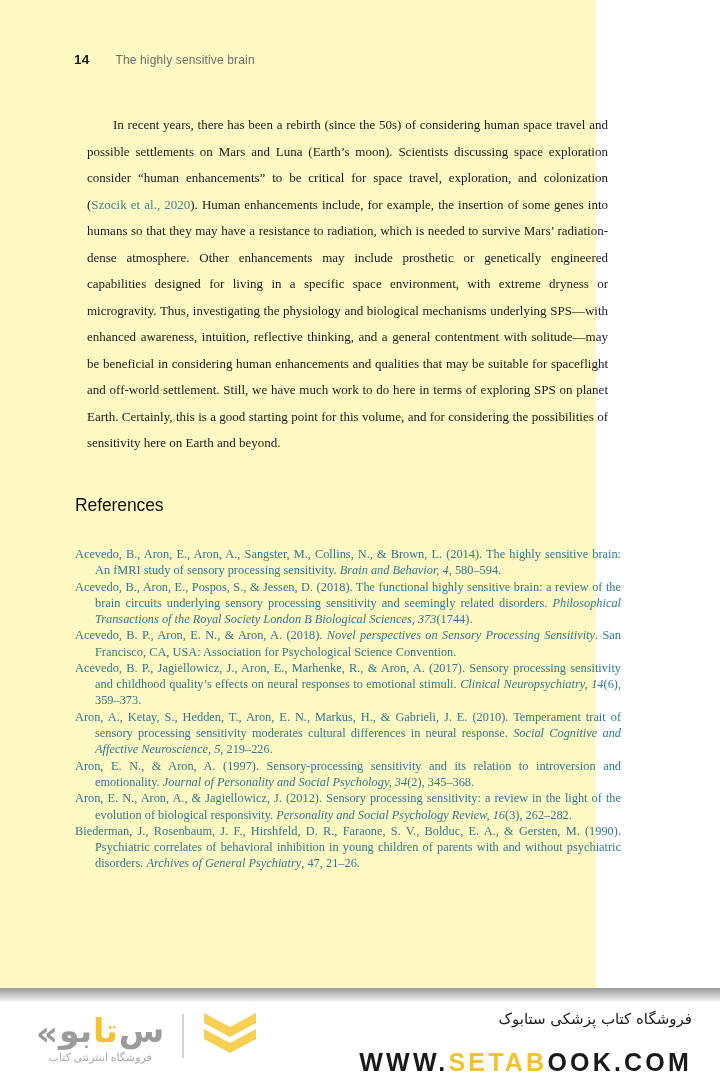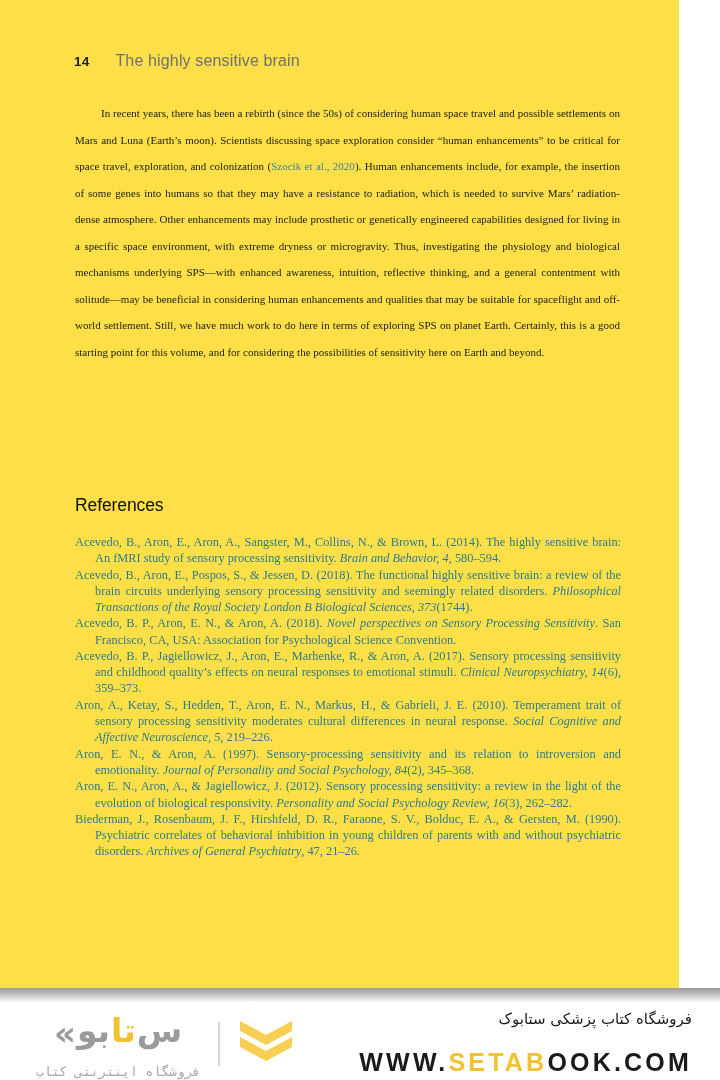--- a/index.html
+++ b/index.html
@@ -11,23 +11,23 @@
     height: 1080px;
     background: #ffffff;
     font-family: "Liberation Serif", serif;
     overflow: hidden;
     position: relative;
   }
 
   #page {
     position: absolute;
     inset: 0;
-    width: 679px;
+    width: 596px;
     height: 1080px;
-    background: #fde047;
+    background: #fef9c3;
   }
 
   
   .running-head {
     position: absolute;
     top: 52px;
     left: 74px;
     right: 74px;
     display: flex;
     align-items: baseline;
@@ -35,39 +35,39 @@
   }
   .folio {
     font-family: "Liberation Sans", sans-serif;
     font-size: 13.5px;
     font-weight: 700;
     color: #1d1d1d;
     letter-spacing: 0.2px;
   }
   .head-title {
     font-family: "Liberation Sans", sans-serif;
-    font-size: 16px;
+    font-size: 12px;
     font-weight: 400;
     color: #6f6f6f;
     letter-spacing: 0.15px;
   }
 
   
   .body-block {
     position: absolute;
     top: 100px;
     left: 75px;
     width: 545px;
   }
   .body-par {
-    margin: 0;
+    margin: 12px;
     text-align: justify;
     text-justify: inter-word;
     font-family: "Liberation Serif", serif;
-    font-size: 11px;
+    font-size: 13px;
     line-height: 26.5px;
     color: #1b1b1b;
     text-indent: 26px;
     hyphens: manual;
   }
   .cite-link {
     color: #3c8593;
   }
 
   
@@ -77,21 +77,21 @@
     left: 75px;
     font-family: "Liberation Sans", sans-serif;
     font-size: 17.5px;
     font-weight: 400;
     color: #111111;
     letter-spacing: -0.1px;
   }
 
   .ref-list {
     position: absolute;
-    top: 534px;
+    top: 546px;
     left: 75px;
     width: 546px;
   }
   .ref-entry {
     margin: 0 0 0.5px 0;
     padding-left: 20px;
     text-indent: -20px;
     font-family: "Liberation Serif", serif;
     font-size: 12.35px;
     line-height: 16.1px;
@@ -161,25 +161,25 @@
   .wm-gold {
     font-family: "DejaVu Sans", sans-serif;
     font-size: 33px;
     font-weight: 700;
     color: #f2c230;
     line-height: 34px;
     direction: rtl;
     text-align: center;
   }
   .wordmark-sub {
-    font-family: Liberation Mono, monospace;
-    font-size: 13px;
+    font-family: Liberation Serif, serif;
+    font-size: 11px;
     color: #a8a8a8;
     direction: rtl;
-    margin-top: 16px;
+    margin-top: 3px;
     letter-spacing: 0.3px;
   }
   .logo-divider {
     width: 1.5px;
     height: 44px;
     background: #d4d4d4;
     margin: 0 8px;
   }
   .chevron-mark {
     width: 56px;
@@ -230,21 +230,21 @@
   </div>
 
   <div class="ref-heading">References</div>
 
   <div class="ref-list">
       <p class="ref-entry"><span>Acevedo, B., Aron, E., Aron, A., Sangster, M., Collins, N., &amp; Brown, L. (2014). The highly sensitive brain: An fMRI study of sensory processing sensitivity. </span><em>Brain and Behavior, 4</em><span>, 580–594.</span></p>
       <p class="ref-entry"><span>Acevedo, B., Aron, E., Pospos, S., &amp; Jessen, D. (2018). The functional highly sensitive brain: a review of the brain circuits underlying sensory processing sensitivity and seemingly related disorders. </span><em>Philosophical Transactions of the Royal Society London B Biological Sciences, 373</em><span>(1744).</span></p>
       <p class="ref-entry"><span>Acevedo, B. P., Aron, E. N., &amp; Aron, A. (2018). </span><em>Novel perspectives on Sensory Processing Sensitivity</em><span>. San Francisco, CA, USA: Association for Psychological Science Convention.</span></p>
       <p class="ref-entry"><span>Acevedo, B. P., Jagiellowicz, J., Aron, E., Marhenke, R., &amp; Aron, A. (2017). Sensory processing sensitivity and childhood quality’s effects on neural responses to emotional stimuli. </span><em>Clinical Neuropsychiatry, 14</em><span>(6), 359–373.</span></p>
       <p class="ref-entry"><span>Aron, A., Ketay, S., Hedden, T., Aron, E. N., Markus, H., &amp; Gabrieli, J. E. (2010). Temperament trait of sensory processing sensitivity moderates cultural differences in neural response. </span><em>Social Cognitive and Affective Neuroscience, 5</em><span>, 219–226.</span></p>
-      <p class="ref-entry"><span>Aron, E. N., &amp; Aron, A. (1997). Sensory-processing sensitivity and its relation to introversion and emotionality. </span><em>Journal of Personality and Social Psychology, 84</em><span>(2), 345–368.</span></p>
+      <p class="ref-entry"><span>Aron, E. N., &amp; Aron, A. (1997). Sensory-processing sensitivity and its relation to introversion and emotionality. </span><em>Journal of Personality and Social Psychology, 34</em><span>(2), 345–368.</span></p>
       <p class="ref-entry"><span>Aron, E. N., Aron, A., &amp; Jagiellowicz, J. (2012). Sensory processing sensitivity: a review in the light of the evolution of biological responsivity. </span><em>Personality and Social Psychology Review, 16</em><span>(3), 262–282.</span></p>
       <p class="ref-entry"><span>Biederman, J., Rosenbaum, J. F., Hirshfeld, D. R., Faraone, S. V., Bolduc, E. A., &amp; Gersten, M. (1990). Psychiatric correlates of behavioral inhibition in young children of parents with and without psychiatric disorders. </span><em>Archives of General Psychiatry</em><span>, 47, 21–26.</span></p>
     </div>
 
   <div class="footer-band"></div>
   <div class="footer">
 
     <div class="logo-cluster">
       <div class="wordmark">
         <div class="wordmark-main">

